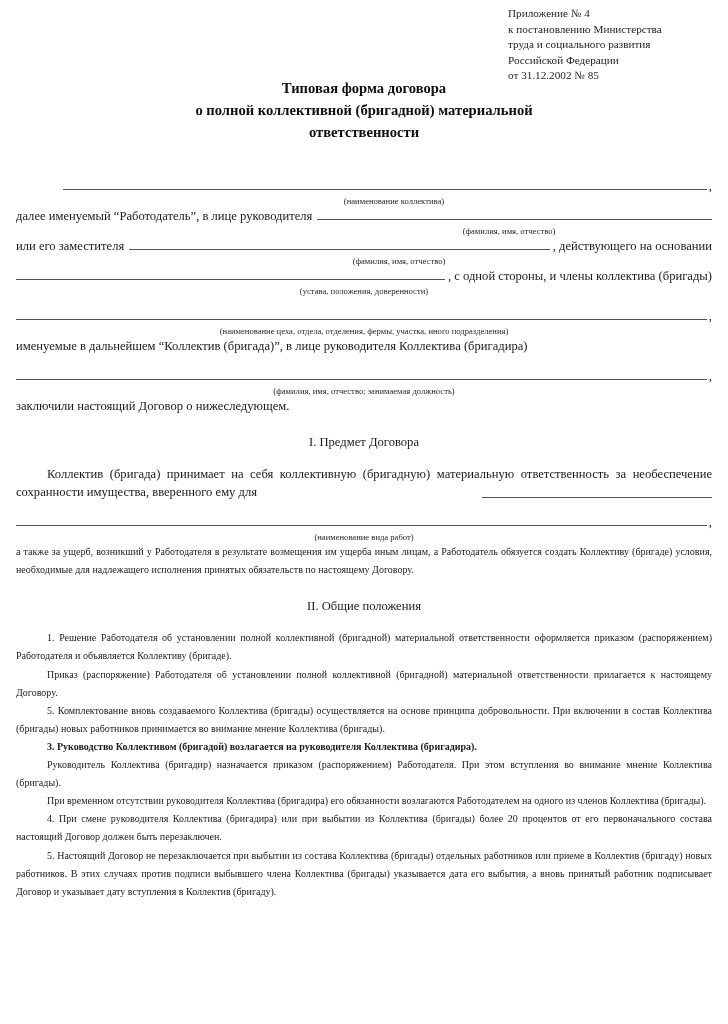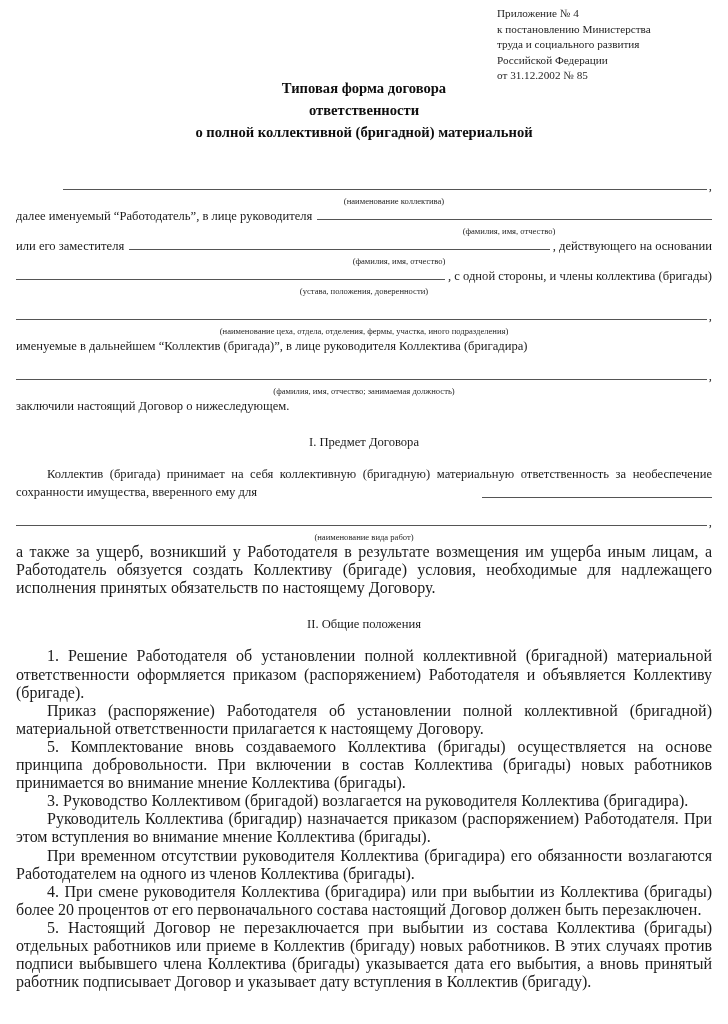--- a/index.html
+++ b/index.html
@@ -20,21 +20,21 @@
     width: 728px;
     height: 1024px;
     box-sizing: border-box;
     padding: 0 16px;
     position: relative;
   }
 
   
   .header-note {
     position: absolute;
-    left: 497px;
+    left: 508px;
     top: 6px;
     width: 215px;
     font-size: 11.2px;
     line-height: 15.6px;
     text-align: left;
     color: #1f1f1f;
   }
   .header-note div { white-space: nowrap; }
 
   
@@ -95,29 +95,29 @@
   
   .section-head {
     font-size: 12.6px;
     line-height: 18px;
     text-align: center;
     color: #1b1b1b;
   }
 
   
   .para {
-    font-size: 16px;
+    font-size: 10px;
     line-height: 18.1px;
     text-align: justify;
     text-justify: inter-word;
     color: #1b1b1b;
     margin: 0;
   }
   .para-ind { text-indent: 31px; }
-  .para-last-left { text-align: left; }
+  .para-last-left { text-align: left; font-weight: bold; }
   .spacer-10 { height: 10px; }
   .spacer-12 { height: 12px; }
   .spacer-14 { height: 14px; }
   .spacer-18 { height: 18px; }
 
   
   .para-with-rule {
     font-size: 12.6px;
     line-height: 18.1px;
     text-align: justify;
@@ -132,22 +132,22 @@
   <div class="header-note">
     <div>Приложение № 4</div>
     <div>к постановлению Министерства</div>
     <div>труда и социального развития</div>
     <div>Российской Федерации</div>
     <div>от 31.12.2002 № 85</div>
   </div>
 
   <div class="doc-title">
     <span class="tl">Типовая форма договора</span>
+    <span class="tl">о полной коллективной (бригадной) материальной</span>
     <span class="tl">ответственности</span>
-    <span class="tl">о полной коллективной (бригадной) материальной</span>
   </div>
 
   <div class="body-block">
 
     <div class="row row-flex">
       <div class="rule rule-indent-right"></div>
       <span class="comma">,</span>
     </div>
     <div class="caption caption-left-67">(наименование коллектива)</div>
 

